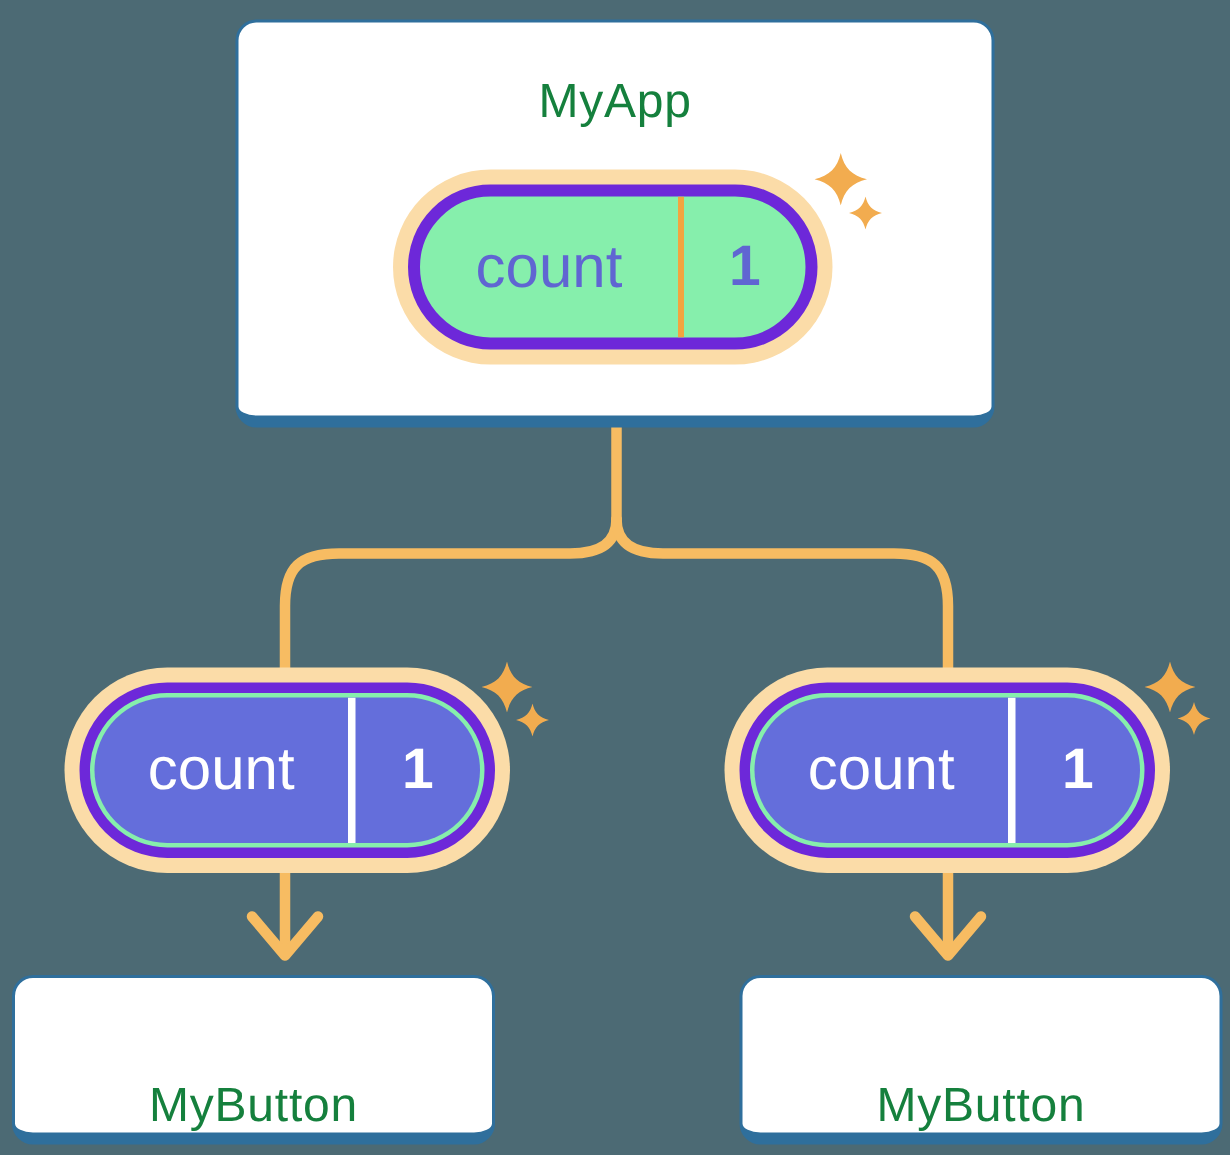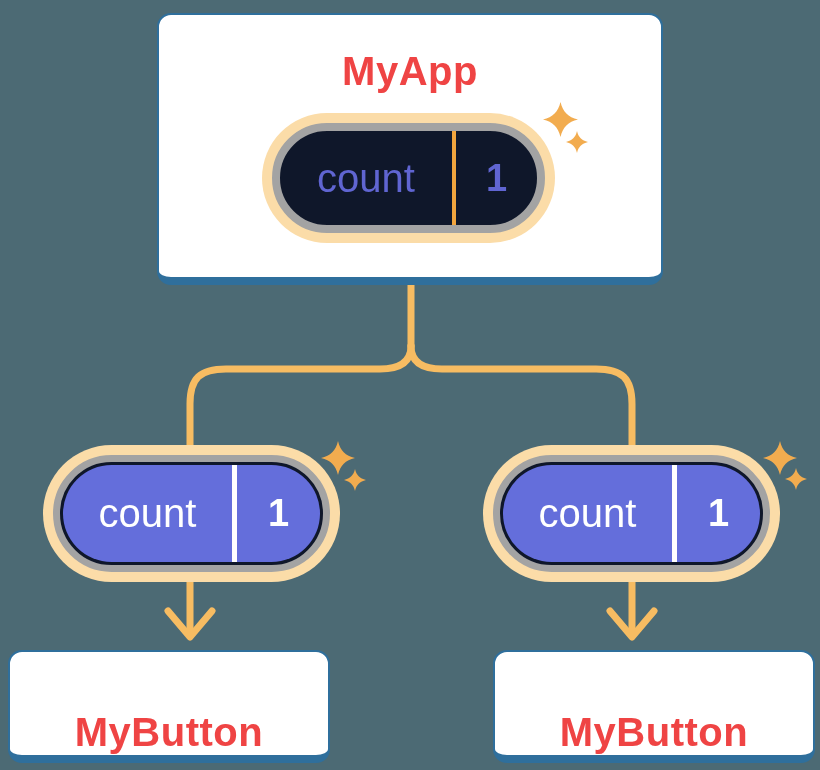--- a/index.html
+++ b/index.html
@@ -28,42 +28,42 @@
   }
   .root-card { left: 157px; top: 13px; width: 506px; height: 272px; }
   .leaf-card {
     top: 650px; width: 322px; height: 113px;
     display: flex; align-items: flex-end; justify-content: center;
   }
   .leaf-card-left  { left: 8px; }
   .leaf-card-right { left: 493px; }
 
   .card-title {
-    font-size: 40px;
-    font-weight: 700;
-    color: #ef4444;
+    font-size: 32px;
+    font-weight: 400;
+    color: #15803d;
     letter-spacing: 0.5px;
   }
   .root-card .card-title {
     position: absolute; top: 34px; left: 0; right: 0;
     text-align: center;
   }
 
   
   .pill {
     position: absolute;
     background: #FBDCA8;      
     border-radius: 999px;
     padding: 10px;
     z-index: 2;
   }
   .pill-ring {
     height: 100%;
-    border: 8px solid #a3a3a3;
-    background: #0f172a;
+    border: 8px solid #6d28d9;
+    background: #86efac;
     border-radius: 999px;
     display: flex;
   }
   .pill-body {
     flex: 1;
     display: flex;
     border-radius: 999px;
     overflow: hidden;
   }
   .pill-label {

